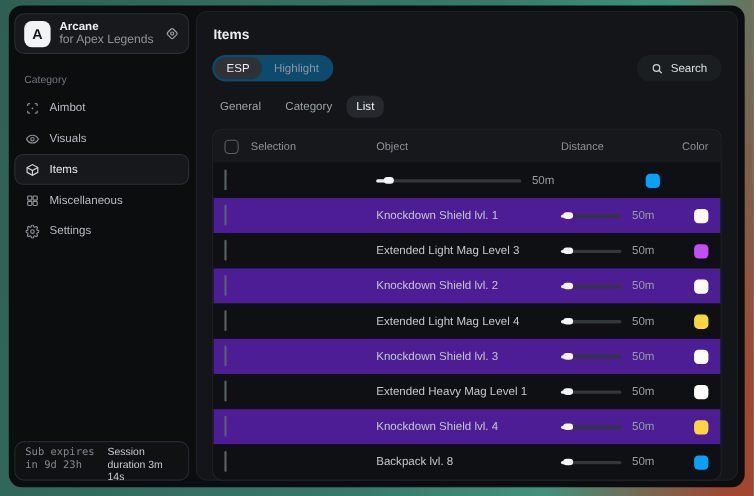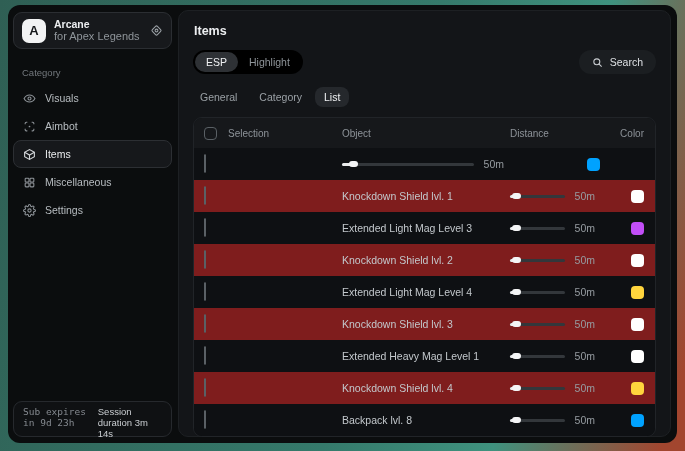--- a/index.html
+++ b/index.html
@@ -50,21 +50,21 @@
   .sf2{ font-size:9.5px; color:#c9cdd1; }
   
   .main-card{
     position:absolute; left:170px; top:5px; right:6px; bottom:6px;
     background:#131518; border:1px solid #1d2023; border-radius:10px;
     padding:11px 14px 10px 14px;
   }
   .main-title{ font-size:12.5px; font-weight:700; color:#eceef0; margin:2px 0 12px 1px; }
   .controls-row{ display:flex; align-items:center; justify-content:space-between; }
   .seg{
-    display:flex; align-items:center; background:#000000; border-radius:14px; padding:2px;
+    display:flex; align-items:center; background:#0c4a6e; border-radius:14px; padding:2px;
   }
   .seg-item{
     padding:4px 11px; border-radius:12px; font-size:10.5px; color:#8f959a; cursor:default;
   }
   .seg-item.active{ background:#2e3135; color:#f0f2f4; }
   .search-btn{
     display:flex; align-items:center; gap:7px; background:#1b1e21;
     border-radius:15px; padding:6px 13px; color:#dde0e3; font-size:10.5px; cursor:default;
   }
   .search-btn .sico{ display:flex; color:#c9cdd1; }
@@ -75,21 +75,21 @@
   .table{
     border:1px solid #212428; border-radius:9px; overflow:hidden; background:#0e1013;
   }
   .thead, .trow{
     display:grid; grid-template-columns:138px 168px 1fr 44px;
     align-items:center; padding:0 10px;
   }
   .thead{ height:30px; background:#16181b; font-size:10px; color:#8d9399; }
   .th-sel{ display:flex; align-items:center; gap:11px; }
   .trow{ height:32px; background:#0e1013; }
-  .trow.alt{ background:#7f1d1d; }
+  .trow.alt{ background:#4c1d95; }
   .checkbox{
     width:13px; height:13px; border:1.5px solid #5a6065; border-radius:4px;
     background:transparent; flex:none; cursor:default;
   }
   .obj-cell{ font-size:10.5px; color:#c3c8cc; }
   .dist-cell{ display:flex; align-items:center; gap:10px; padding-right:6px; }
   .slider{ position:relative; flex:1; height:12px; display:flex; align-items:center; cursor:default; }
   .slider .track{ width:100%; height:3px; background:#33373b; border-radius:2px; }
   .slider .fill{ position:absolute; left:0; height:3px; background:#e9ebec; border-radius:2px; }
   .slider .thumb{
@@ -121,34 +121,34 @@
       </span>
     </div>
 
     <div style="height:49px"></div>
     <div class="cat-label">Category</div>
 
     <div class="nav">
       <div class="nav-item">
         <span class="nico">
           <svg width="13" height="13" viewBox="0 0 24 24" fill="none" stroke="currentColor" stroke-width="2">
+            <path d="M4 8V6a2 2 0 0 1 2-2h2M16 4h2a2 2 0 0 1 2 2v2M20 16v2a2 2 0 0 1-2 2h-2M8 20H6a2 2 0 0 1-2-2v-2"></path>
+            <circle cx="12" cy="12" r="1.6" fill="currentColor" stroke="none"></circle>
+          </svg>
+        </span>
+        <span>Aimbot</span>
+      </div>
+      <div class="nav-item">
+        <span class="nico">
+          <svg width="13" height="13" viewBox="0 0 24 24" fill="none" stroke="currentColor" stroke-width="2">
             <path d="M2 12s3.5-6.5 10-6.5S22 12 22 12s-3.5 6.5-10 6.5S2 12 2 12z"></path>
             <circle cx="12" cy="12" r="2.8"></circle>
           </svg>
         </span>
         <span>Visuals</span>
-      </div>
-      <div class="nav-item">
-        <span class="nico">
-          <svg width="13" height="13" viewBox="0 0 24 24" fill="none" stroke="currentColor" stroke-width="2">
-            <path d="M4 8V6a2 2 0 0 1 2-2h2M16 4h2a2 2 0 0 1 2 2v2M20 16v2a2 2 0 0 1-2 2h-2M8 20H6a2 2 0 0 1-2-2v-2"></path>
-            <circle cx="12" cy="12" r="1.6" fill="currentColor" stroke="none"></circle>
-          </svg>
-        </span>
-        <span>Aimbot</span>
       </div>
       <div class="nav-item active">
         <span class="nico">
           <svg width="13" height="13" viewBox="0 0 24 24" fill="none" stroke="currentColor" stroke-width="2">
             <path d="M21 8l-9-5-9 5v8l9 5 9-5V8z"></path>
             <path d="M3 8l9 5 9-5M12 13v8"></path>
           </svg>
         </span>
         <span>Items</span>
       </div>

